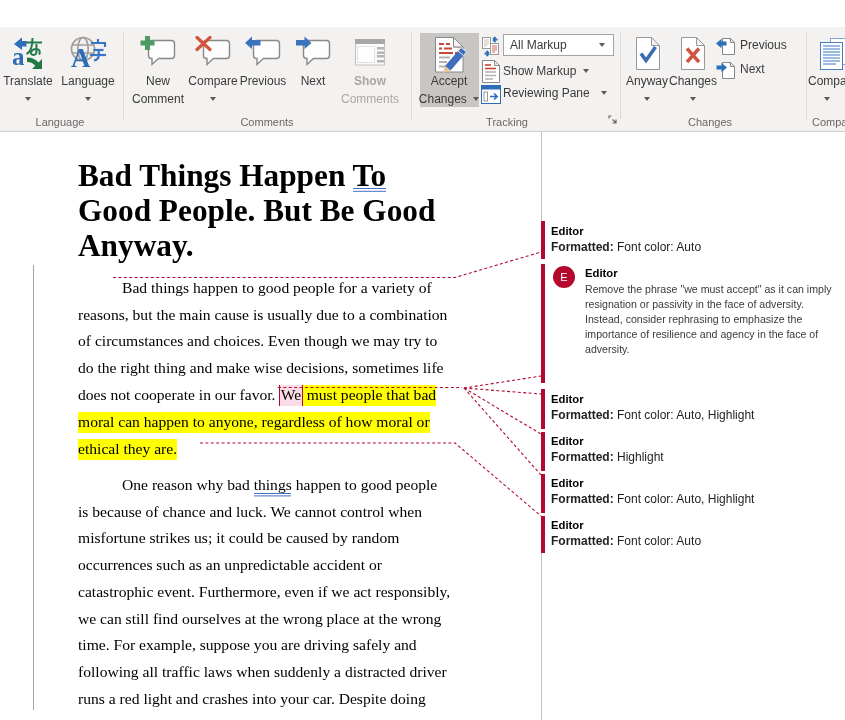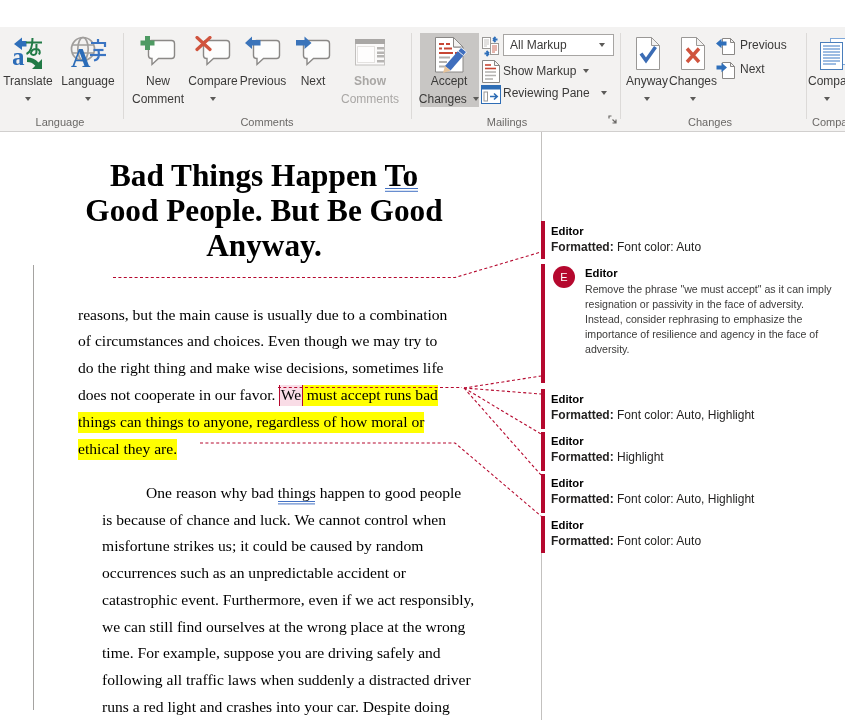--- a/index.html
+++ b/index.html
@@ -13,21 +13,21 @@
   #ribbon{position:absolute;left:0;top:27px;width:845px;height:105px;background:#f3f2f1;border-bottom:1px solid #d1cfce;box-sizing:border-box;}
   .rsep{position:absolute;top:6px;height:86px;width:1px;background:#dcdad8;}
   .glabel{position:absolute;top:87px;height:16px;line-height:16px;font-size:11px;color:#6a6866;text-align:center;}
   .btnlabel{position:absolute;font-size:12px;color:#3b3a39;text-align:center;line-height:17px;}
   .dd{position:absolute;width:0;height:0;border-left:3.5px solid transparent;border-right:3.5px solid transparent;border-top:4px solid #5b5a58;}
   .icon{position:absolute;}
   .disabled{color:#a9a7a5;}
   .ddi{display:inline-block;width:0;height:0;border-left:3.5px solid transparent;border-right:3.5px solid transparent;border-top:4px solid #5b5a58;margin-left:3px;vertical-align:2px;}
   
   #doc{position:absolute;left:0;top:132px;width:845px;height:588px;background:#ffffff;font-family:"Liberation Serif",serif;color:#000;}
-  #title{position:absolute;left:78px;top:25.5px;width:372px;text-align:center;font-weight:bold;font-size:31.3px;line-height:35px;font-family:Liberation Serif, serif;}
+  #title{position:absolute;left:78px;top:25.5px;width:372px;font-weight:bold;font-size:31.3px;line-height:35px;font-family:Liberation Serif, serif;}
   .para{position:absolute;left:78px;width:380px;font-size:15.6px;line-height:26.7px;white-space:nowrap;}
   .dul{position:relative;}
   .dul:after{content:"";position:absolute;left:0.5px;right:0.5px;height:1.3px;background:#4472c4;box-shadow:0 2.8px 0 #4472c4;}
   #title .dul:after{top:30.2px;}
   .para .dul:after{top:16.8px;height:1.1px;box-shadow:0 2.4px 0 #4472c4;}
   .hl{padding:0.5px 0 3.5px;}
   #we{padding:0.5px 0.5px 3px;}
   #vline1{position:absolute;left:541px;top:0px;width:1px;height:89px;background:#c3c1bf;}
   #vline2{position:absolute;left:541px;top:421px;width:1px;height:167px;background:#c3c1bf;}
   #changebar{position:absolute;left:33px;top:133px;width:1px;height:445px;background:#a5a3a1;}
@@ -44,21 +44,21 @@
 <div id="app">
 
 
   <div id="ribbon">
     <div class="rsep" style="left:123px;"></div>
     <div class="rsep" style="left:411px;"></div>
     <div class="rsep" style="left:620px;"></div>
     <div class="rsep" style="left:806px;"></div>
     <div class="glabel" style="left:10px;width:100px;">Language</div>
     <div class="glabel" style="left:217px;width:100px;">Comments</div>
-    <div class="glabel" style="left:457px;width:100px;">Mailings</div>
+    <div class="glabel" style="left:457px;width:100px;">Tracking</div>
     <div class="glabel" style="left:660px;width:100px;">Changes</div>
     <div class="glabel" style="left:812px;width:80px;text-align:left;">Compare</div>
 
     <svg class="icon" style="left:13px;top:10px;" width="30" height="33" viewBox="0 0 30 33">
       <path d="M1,7 L9,0.5 V4 H13.5 V9.5 H9 V13 Z" fill="#2f6fba"></path>
       <text x="-1" y="28" font-family="Liberation Serif,serif" font-size="25" font-weight="bold" fill="#2b6cb8">a</text>
       <g stroke="#217a46" stroke-width="2" fill="none">
         <path d="M13,5.5 H29"></path>
         <path d="M19.5,1 C19.5,8 18,15 13.5,17"></path>
         <path d="M23.5,7 C23,13 25,18 20.5,18 C16,18 18,12 23,12 C27,12 27.5,15 26,17.5"></path>
@@ -213,29 +213,29 @@
     <div class="btnlabel" style="left:808px;width:60px;top:46px;text-align:left;">Compare</div>
     <div class="dd" style="left:823.5px;top:70px;"></div>
   </div>
 
   <div id="doc">
     <div id="changebar"></div>
     <div id="vline1"></div>
     <div id="vline2"></div>
     <div id="title">Bad Things Happen <span class="dul">To</span><br>Good People. But Be Good<br>Anyway.</div>
     <div class="para" id="p1" style="top:143px;">
-      <br>
+      <span style="padding-left:44px;">Bad things happen to good people for a variety of</span><br>
       reasons, but the main cause is usually due to a combination<br>
       of circumstances and choices. Even though we may try to<br>
       do the right thing and make wise decisions, sometimes life<br>
-      does not cooperate in our favor. <span id="we">We</span><span class="hl"> must accept runs bad</span><br>
-      <span class="hl">things can things to anyone, regardless of how moral or</span><br>
+      does not cooperate in our favor. <span id="we">We</span><span class="hl"> must people that bad</span><br>
+      <span class="hl">moral can happen to anyone, regardless of how moral or</span><br>
       <span class="hl">ethical they are.</span>
     </div>
-    <div class="para" id="p2" style="top:348px;margin-left:24px;">
+    <div class="para" id="p2" style="top:340px;">
       <span style="padding-left:44px;">One reason why bad <span class="dul">things</span> happen to good people</span><br>
       is because of chance and luck. We cannot control when<br>
       misfortune strikes us; it could be caused by random<br>
       occurrences such as an unpredictable accident or<br>
       catastrophic event. Furthermore, even if we act responsibly,<br>
       we can still find ourselves at the wrong place at the wrong<br>
       time. For example, suppose you are driving safely and<br>
       following all traffic laws when suddenly a distracted driver<br>
       runs a red light and crashes into your car. Despite doing
     </div>

